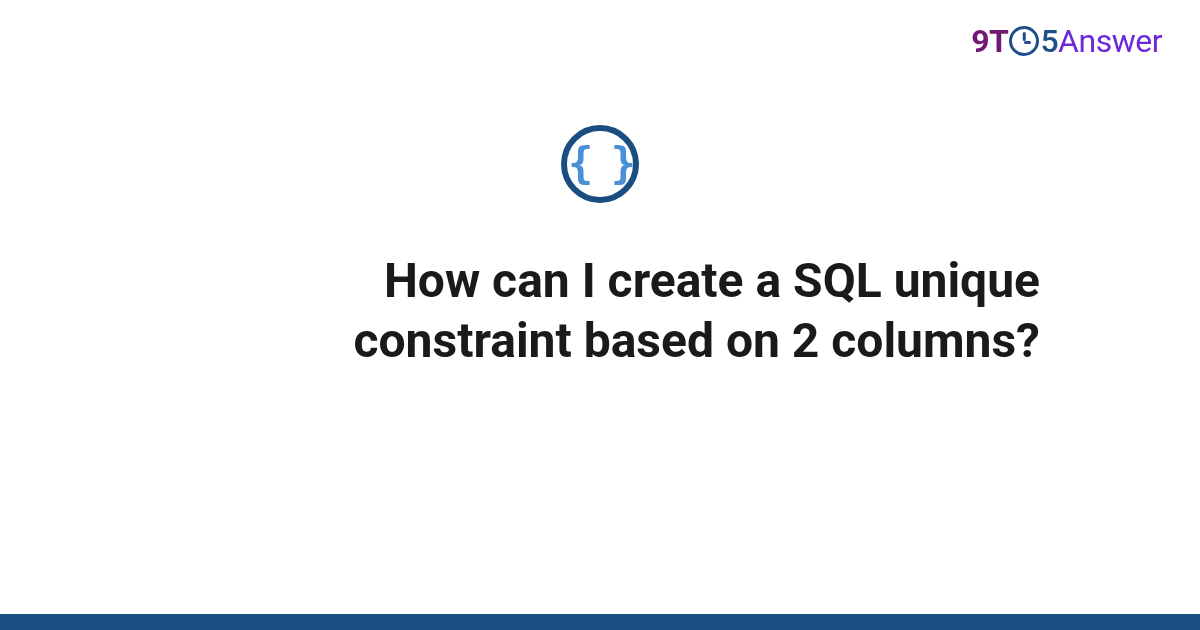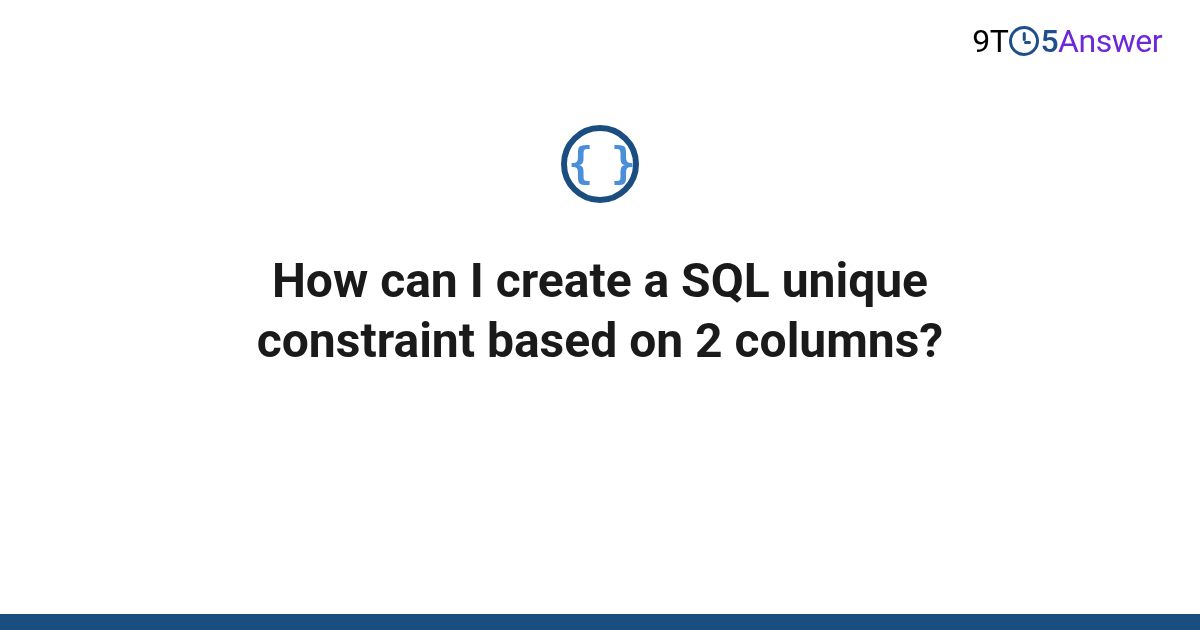--- a/index.html
+++ b/index.html
@@ -18,21 +18,21 @@
     .header {
       position: absolute;
       top: 22px;
       right: 38px;
     }
     .logo {
       font-size: 32px;
       font-weight: 400;
       letter-spacing: -0.5px;
     }
-    .logo-9t { color: #000000; font-weight: 400; }
+    .logo-9t { color: #701a75; font-weight: 700; }
     .logo-clock {
       display: inline-flex;
       align-items: center;
       justify-content: center;
       width: 30px;
       height: 30px;
       border: 3px solid #1f4e8c;
       border-radius: 50%;
       position: relative;
       vertical-align: -4px;
@@ -85,21 +85,21 @@
       font-weight: 700;
       color: #4a8fd8;
       font-family: 'Consolas', 'Monaco', monospace;
       letter-spacing: -4px;
       line-height: 1;
     }
     .title {
       font-size: 48px;
       font-weight: 700;
       color: #1a1a1a;
-      text-align: center;
+      text-align: right;
       line-height: 1.25;
       max-width: 920px;
       padding: 0 20px;
     }
     .footer-bar {
       position: absolute;
       bottom: 0;
       left: 0;
       right: 0;
       height: 16px;

